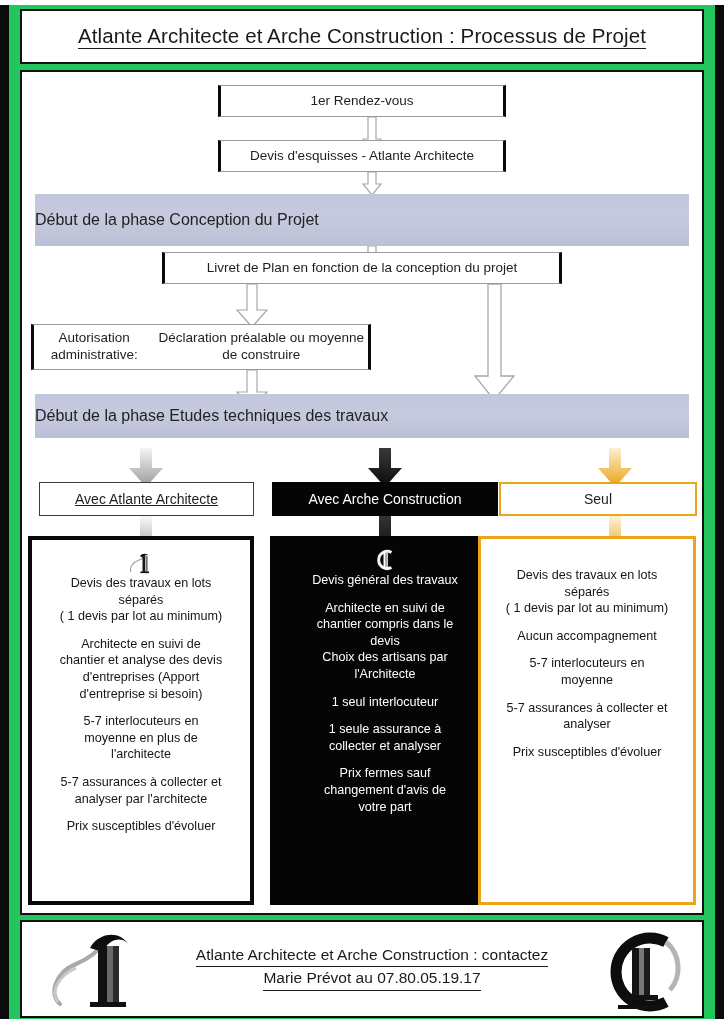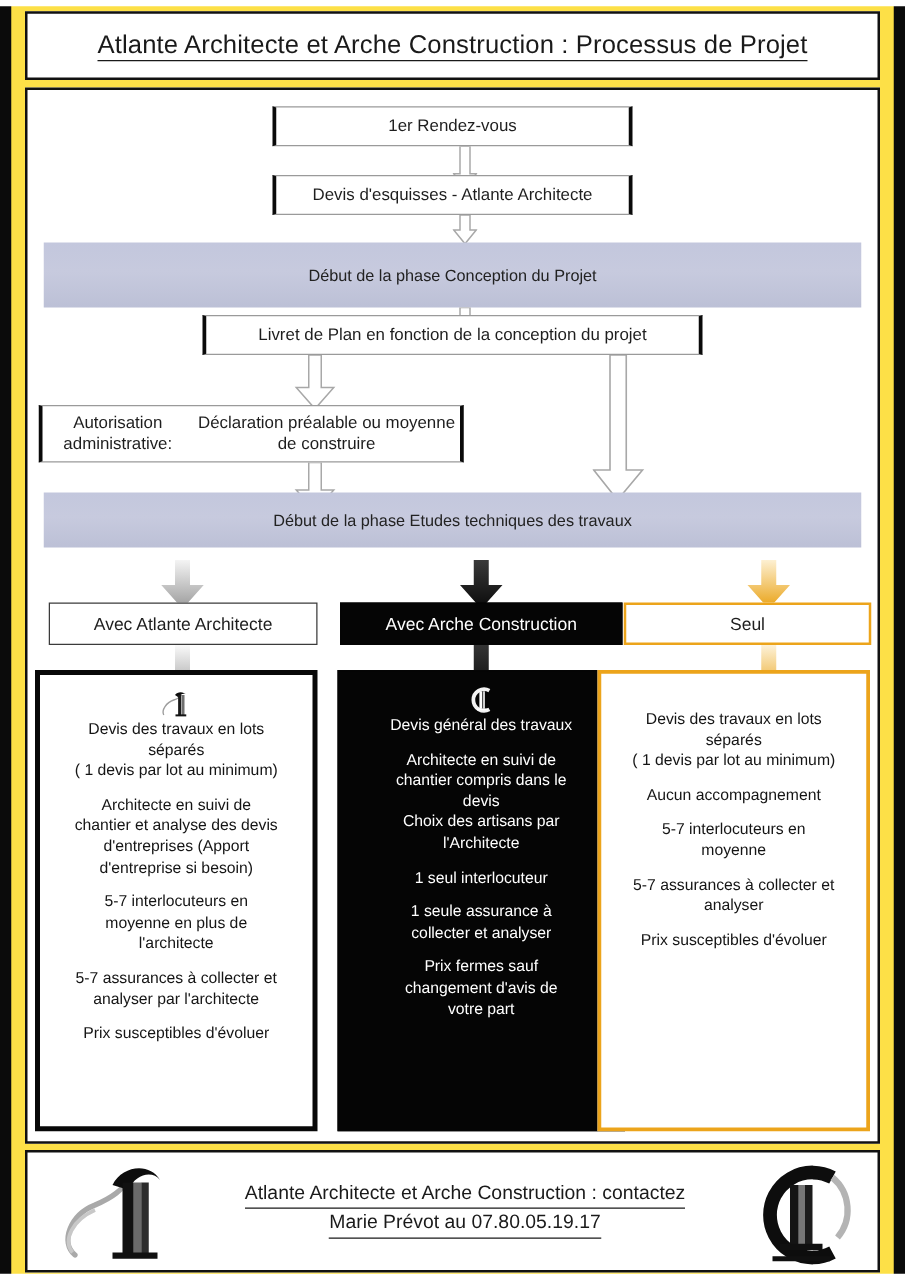--- a/index.html
+++ b/index.html
@@ -7,21 +7,21 @@
     padding: 0;
     background: #ffffff;
   }
   body {
     font-family: "Liberation Sans", sans-serif;
   }
   #page {
     position: relative;
     width: 724px;
     height: 1024px;
-    background: #fde047;
+    background: #22c55e;
     overflow: hidden;
     box-sizing: border-box;
   }
 
   
   .frame-left  { position:absolute; left:0;   top:0; width:9px;  height:1024px; background:#0b0b0b; }
   .frame-right { position:absolute; right:0;  top:0; width:9px;  height:1024px; background:#0b0b0b; }
   .frame-top   { position:absolute; left:0;   top:0; width:724px; height:5px;   background:#ffffff; }
   .frame-bottom{ position:absolute; left:0;   bottom:0; width:724px; height:5px;background:#ffffff; }
 
@@ -53,34 +53,34 @@
     border-left:3.5px solid #0a0a0a;
     border-right:3.5px solid #0a0a0a;
     display:flex; align-items:center; justify-content:center; text-align:center;
     color:#1e1e1e; font-size:13.5px; line-height:1.25;
   }
 
   
   .phase-bar {
     position:absolute; box-sizing:border-box;
     background:linear-gradient(to bottom, #c3c7dd 0%, #c7cade 45%, #bcc0d6 100%);
-    display:flex; align-items:center; justify-content:center; text-align:center;
-    color:#222; font-size:13px;
+    display:flex; align-items:center; justify-content:flex-start; text-align:center;
+    color:#222; font-size:16px;
   }
 
   
   .conn { position:absolute; }
 
   
   .hdr {
     position:absolute; box-sizing:border-box;
     display:flex; align-items:center; justify-content:center; text-align:center;
     font-size:14px;
   }
-  .hdr-white { background:#fff; border:1.5px solid #3b3b3b; color:#1e1e1e; }
+  .hdr-white { background:#fff; border:1.5px solid #3b3b3b; color:#1e1e1e;text-decoration:underline; }
   .hdr-black { background:#050505; border:1px solid #050505; color:#ffffff; }
   .hdr-orange{ background:#fff; border:2px solid #eca41b; color:#1e1e1e; }
 
   
   .panel {
     position:absolute; box-sizing:border-box;
     padding:12px 8px 8px 8px;
     text-align:center; font-size:12.6px; line-height:1.32;
   }
   .panel-white  { background:#fff; border-top:4px solid #080808; border-bottom:4px solid #080808;

